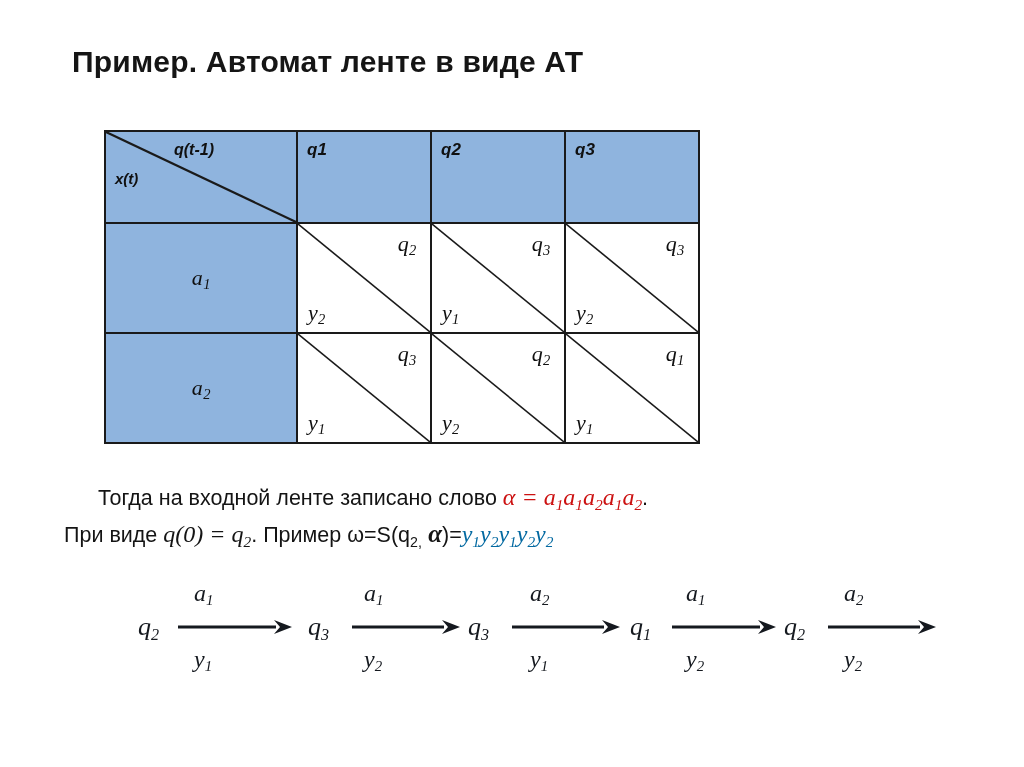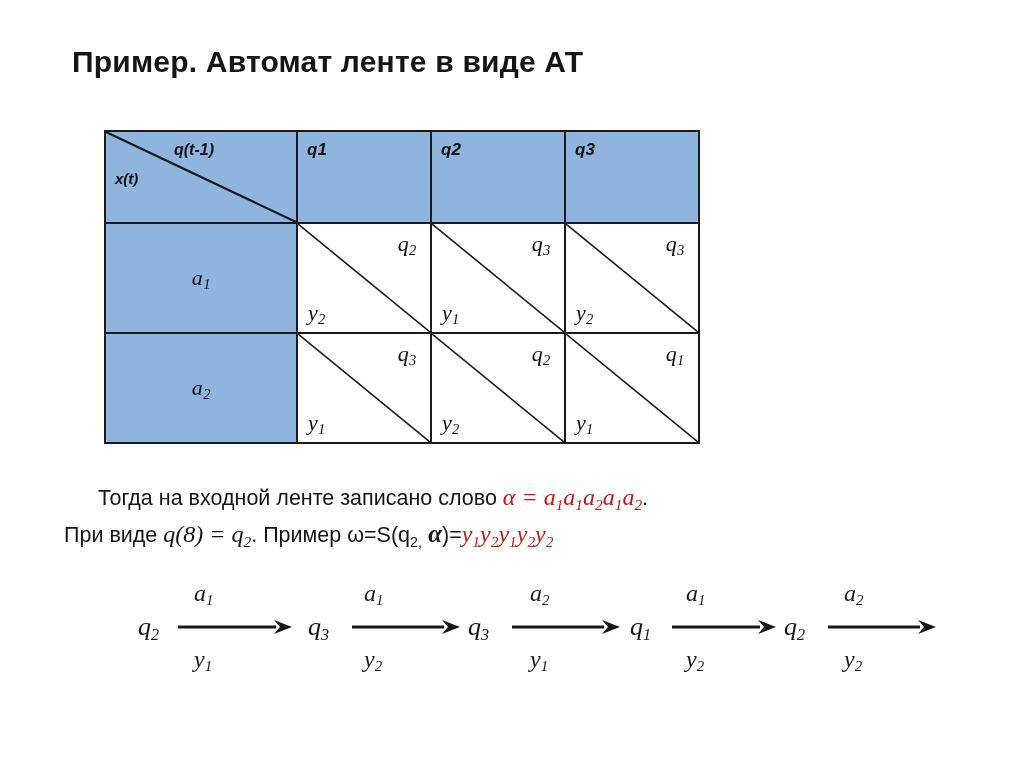--- a/index.html
+++ b/index.html
@@ -153,21 +153,21 @@
     font-size: 24px;
     white-space: nowrap;
   }
   .mi-inline sub {
     font-size: 0.64em;
     vertical-align: baseline;
     position: relative;
     top: 0.3em;
   }
   .red { color: #CC1111; }
-  .blue { color: #b91c1c; }
+  .blue { color: #0369a1; }
   .bold-alpha {
     font-family: "Liberation Serif", "DejaVu Serif", serif;
     font-style: italic;
     font-weight: 700;
     font-size: 25px;
   }
   .plain-sub {
     font-size: 0.66em;
     vertical-align: baseline;
     position: relative;
@@ -310,21 +310,21 @@
         <span class="mi y-val"><span>y</span><sub>1</sub></span>
       </td>
     </tr>
   </tbody>
 </table>
 
 <div id="prose">
   <span class="indent"></span><span>Тогда на входной ленте записано слово</span>
   <span class="mi-inline red">α = </span><span class="mi-inline red"><span>a</span><sub>1</sub><span>a</span><sub>1</sub><span>a</span><sub>2</sub><span>a</span><sub>1</sub><span>a</span><sub>2</sub></span><span>.</span>
   <br>
-  <span>При виде </span><span class="mi-inline"><span>q(8) = q</span><sub>2</sub></span><span>. Пример </span><span><span>ω=S(q</span><span class="plain-sub">2,</span></span><span class="bold-alpha"> α</span><span>)=</span><span class="mi-inline blue"><span>y</span><sub>1</sub><span>y</span><sub>2</sub><span>y</span><sub>1</sub><span>y</span><sub>2</sub><span>y</span><sub>2</sub></span>
+  <span>При виде </span><span class="mi-inline"><span>q(0) = q</span><sub>2</sub></span><span>. Пример </span><span><span>ω=S(q</span><span class="plain-sub">2,</span></span><span class="bold-alpha"> α</span><span>)=</span><span class="mi-inline blue"><span>y</span><sub>1</sub><span>y</span><sub>2</sub><span>y</span><sub>1</sub><span>y</span><sub>2</sub><span>y</span><sub>2</sub></span>
 </div>
 
 <div id="transition-chain">
 
   <span class="chain-state" style="left:0px"><span>q</span><sub>2</sub></span>
 
   <span class="chain-in" style="left:56px"><span>a</span><sub>1</sub></span>
   <svg class="chain-arrow" style="left:38px; width:116px" viewBox="0 0 116 22">
     <line x1="2" y1="11" x2="100" y2="11" stroke="#15191f" stroke-width="3"></line>
     <polygon points="98,4 116,11 98,18 104,11" fill="#15191f"></polygon>

